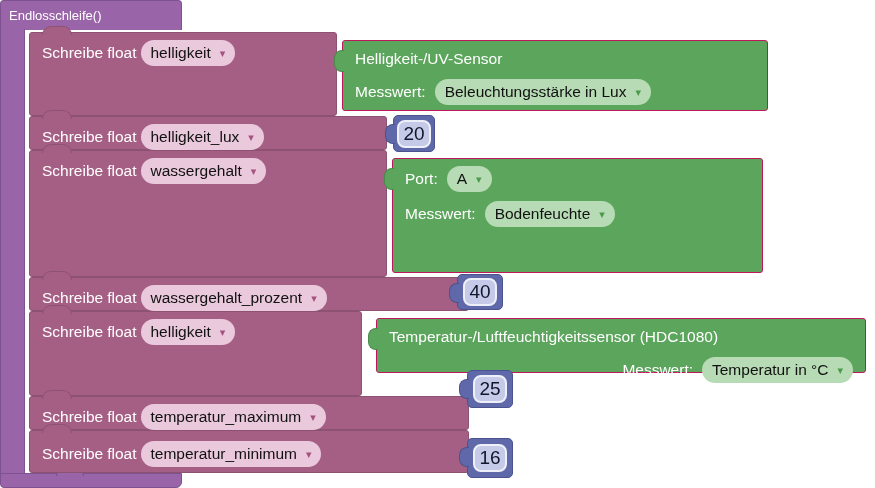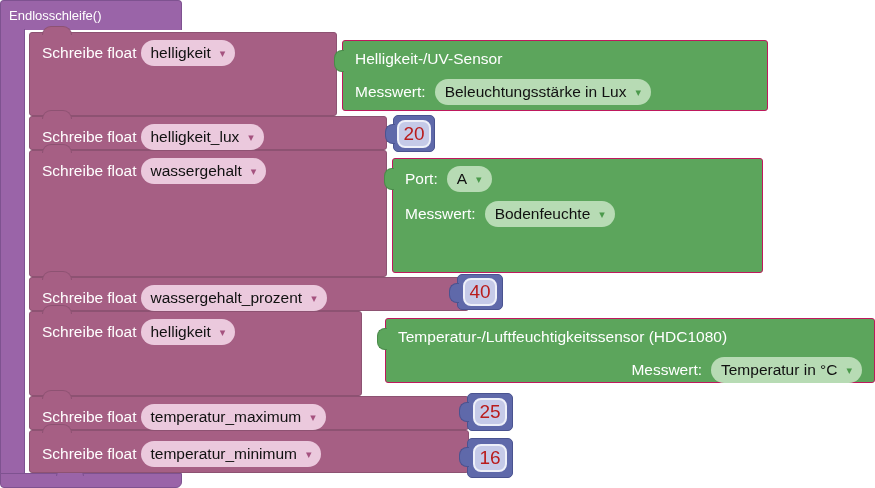--- a/index.html
+++ b/index.html
@@ -41,21 +41,21 @@
   .frow { display:flex; align-items:center; gap:9px; line-height:26px; }
   .frow.right { margin-left:auto; }
 
   
   .numblock { position:absolute; background:#5F69AA; border:1px solid #4A5390; border-radius:5px;
     display:flex; align-items:center; justify-content:center; }
   .numblock .ltab { position:absolute; left:-9px; top:8px; width:10px; height:20px;
     background:#5F69AA; border:1px solid #4A5390; border-right:none; border-radius:8px 0 0 8px; }
   .numfield { background:#C5CAE8; border:2px solid #EEF0F9; border-radius:8px;
     min-width:34px; height:28px; display:flex; align-items:center; justify-content:center;
-    color:#b91c1c; font-size:19px; padding:0 3px; }
+    color:#0f172a; font-size:19px; padding:0 3px; }
 </style>
 </head>
 <body>
 
 <div id="canvas">
 
   <div id="loop-header" class="purple"><span>Endlosschleife()</span></div>
   <div id="loop-column" class="purple"></div>
   <div id="loop-foot" class="purple">
       <span class="bump"></span>
@@ -142,42 +142,42 @@
   <div class="stmt" style="left:29px; top:311px; width:333px; height:85px;">
     <span class="bump"></span>
     <span class="kw">Schreibe</span>
     <span class="kw">float</span>
     <span class="pill pill-pink">
       <span>helligkeit</span>
       <span class="arr">▾</span>
     </span>
   </div>
 
-  <div class="sensor" style="left:385px; top:318px; width:490px; height:65px;">
+  <div class="sensor" style="left:376px; top:318px; width:490px; height:55px;">
     <span class="ltab"></span>
     <span class="title">Temperatur-/Luftfeuchtigkeitssensor (HDC1080)</span>
     <span class="frow right">
       <span>Messwert:</span>
       <span class="pill pill-green">
         <span>Temperatur in °C</span>
         <span class="arr">▾</span>
       </span>
     </span>
   </div>
 
   <div class="stmt" style="left:29px; top:396px; width:440px; height:34px;">
     <span class="bump"></span>
     <span class="kw">Schreibe</span>
     <span class="kw">float</span>
     <span class="pill pill-pink">
       <span>temperatur_maximum</span>
       <span class="arr">▾</span>
     </span>
   </div>
-  <div class="numblock" style="left:467px; top:393px; width:46px; height:38px;">
+  <div class="numblock" style="left:467px; top:370px; width:46px; height:38px;">
     <span class="ltab"></span>
     <span class="numfield">25</span>
   </div>
 
   <div class="stmt" style="left:29px; top:430px; width:440px; height:43px; padding-top:10px;">
     <span class="bump"></span>
     <span class="kw">Schreibe</span>
     <span class="kw">float</span>
     <span class="pill pill-pink">
       <span>temperatur_minimum</span>

